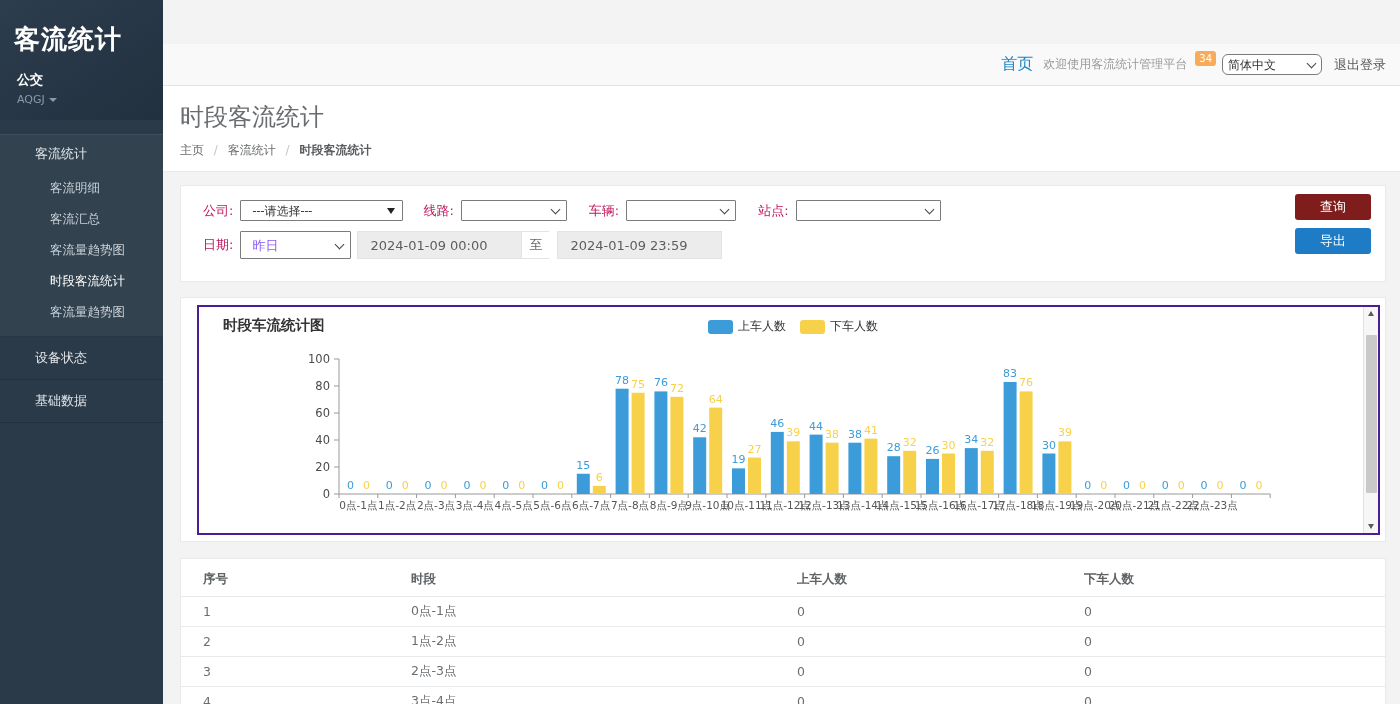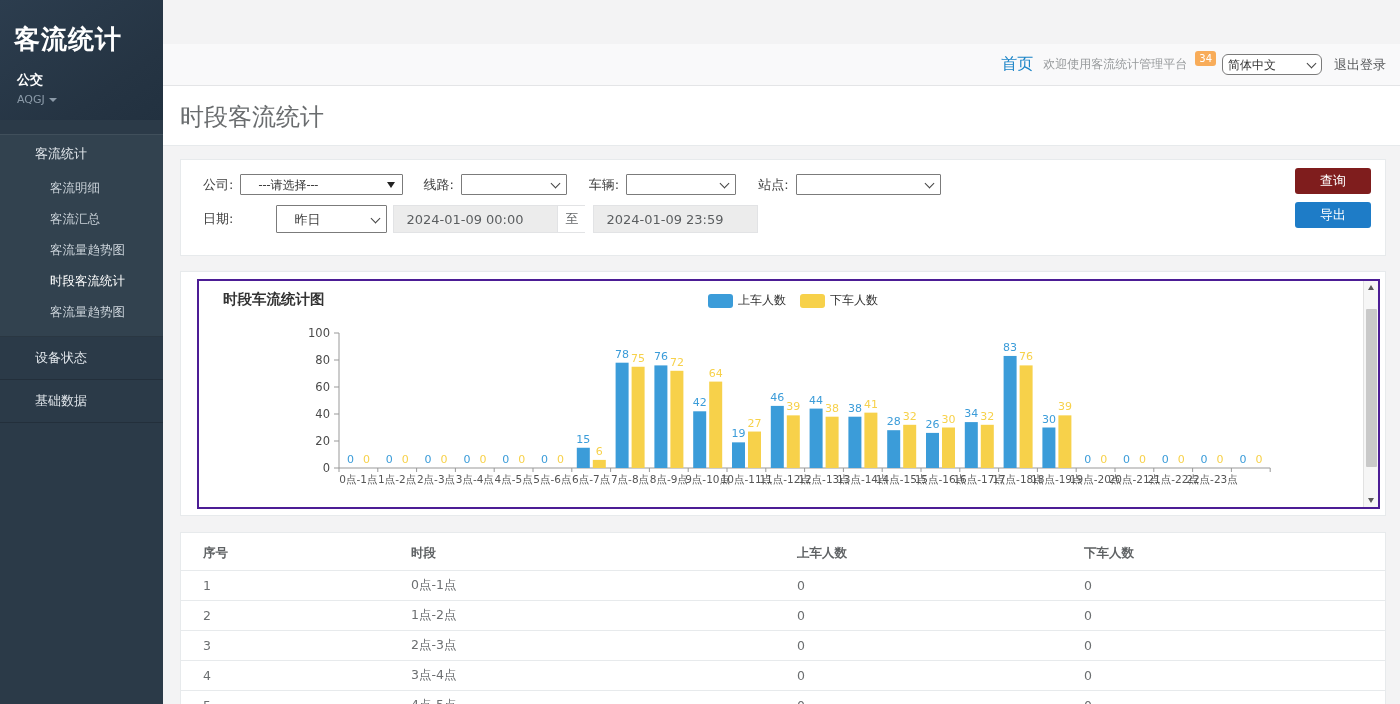--- a/index.html
+++ b/index.html
@@ -39,29 +39,29 @@
   .breadcrumb .last { font-weight:bold; color:#5a5d5f; }
   .breadcrumb span.crumb { cursor:pointer; }
 
   .content { background:#f3f3f4; flex:1; padding:13px 14px 0 17px; overflow:hidden; }
   .panel { background:#fff; border:1px solid #e7eaec; }
 
   
   .filter-panel { position:relative; padding:14px 100px 12px 22px; }
   .f-row { display:flex; align-items:center; margin-bottom:10px; }
   .f-row:last-child { margin-bottom:2px; }
-  .f-label { color:#404040; font-size:13px; margin-right:7px; white-space:nowrap; }
+  .f-label { color:#be185d; font-size:13px; margin-right:7px; white-space:nowrap; }
   .sel-wrap { position:relative; display:inline-block; }
-  .sel { appearance:none; -webkit-appearance:none; background:#fff; border:1px solid #7b7b7b; border-radius:1px; height:21px; font-size:12px; color:#333; padding:0 20px 0 17px; font-family:Liberation Serif, serif; width:100%; }
+  .sel { appearance:none; -webkit-appearance:none; background:#fff; border:1px solid #7b7b7b; border-radius:1px; height:21px; font-size:12px; color:#333; padding:0 20px 0 11px; font-family:Liberation Serif, serif; width:100%; }
   .sel-company { width:163px; }
   .sel-line { width:106px; } .sel-vehicle { width:110px; } .sel-station { width:145px; }
   .arrow-tri::after { content:""; position:absolute; right:8px; top:8px; width:0; height:0; border-left:4px solid transparent; border-right:4px solid transparent; border-top:6px solid #222; pointer-events:none; }
   .arrow-chev::after { content:""; position:absolute; right:8px; top:6px; width:6px; height:6px; border-right:1.4px solid #444; border-bottom:1.4px solid #444; transform:rotate(45deg); pointer-events:none; }
   .gap20 { width:20px; } .gap22 { width:22px; }
-  .sel-date-wrap .sel { height:28px; width:111px; font-size:13px; color:#404040;margin-left:36px; }
+  .sel-date-wrap .sel { height:28px; width:111px; font-size:13px; color:#8b5cf6; }
   .sel-date-wrap.arrow-chev::after { top:10px; }
   .date-input { height:28px; width:165px; background:#ececec; border:1px solid #e2e3e5; color:#5b5e60; font-size:13px; padding:0 12px; font-family:inherit; margin-left:6px; }
   .date-to { height:28px; width:27px; background:#fff; border:1px solid #e2e3e5; border-left:none; border-right:none; color:#676a6c; font-size:13px; display:inline-flex; align-items:center; justify-content:center; }
   .date-input.end { margin-left:8px; }
   .btn-col { position:absolute; right:14px; top:8px; display:flex; flex-direction:column; }
   .btn { width:76px; height:26px; border:none; border-radius:3px; color:#fff; font-size:13px; cursor:pointer; font-family:inherit; }
   .btn-query { background:#7f1d1d; margin-bottom:8px; }
   .btn-export { background:#1e7cc7; }
 
   
@@ -124,20 +124,27 @@
     <span class="lang-wrap">
       <select class="lang-select">
         <option>简体中文</option>
       </select>
     </span>
     <span class="nav-logout">退出登录</span>
   </div>
 
   <div class="page-head">
     <div class="page-title">时段客流统计</div>
+    <div class="breadcrumb">
+      <span class="crumb">主页</span>
+      <span class="sep">/</span>
+      <span class="crumb">客流统计</span>
+      <span class="sep">/</span>
+      <span class="last">时段客流统计</span>
+    </div>
   </div>
 
   <div class="content">
 
     <div class="panel filter-panel">
       <div class="f-row">
         <span class="f-label">公司:</span>
         <span class="sel-wrap arrow-tri">
           <select class="sel sel-company">
             <option>---请选择---</option>

